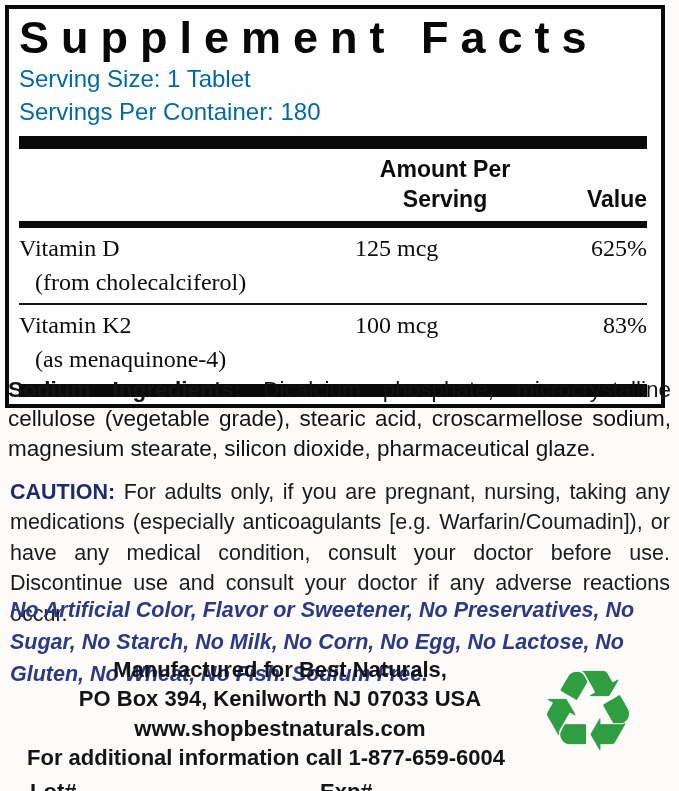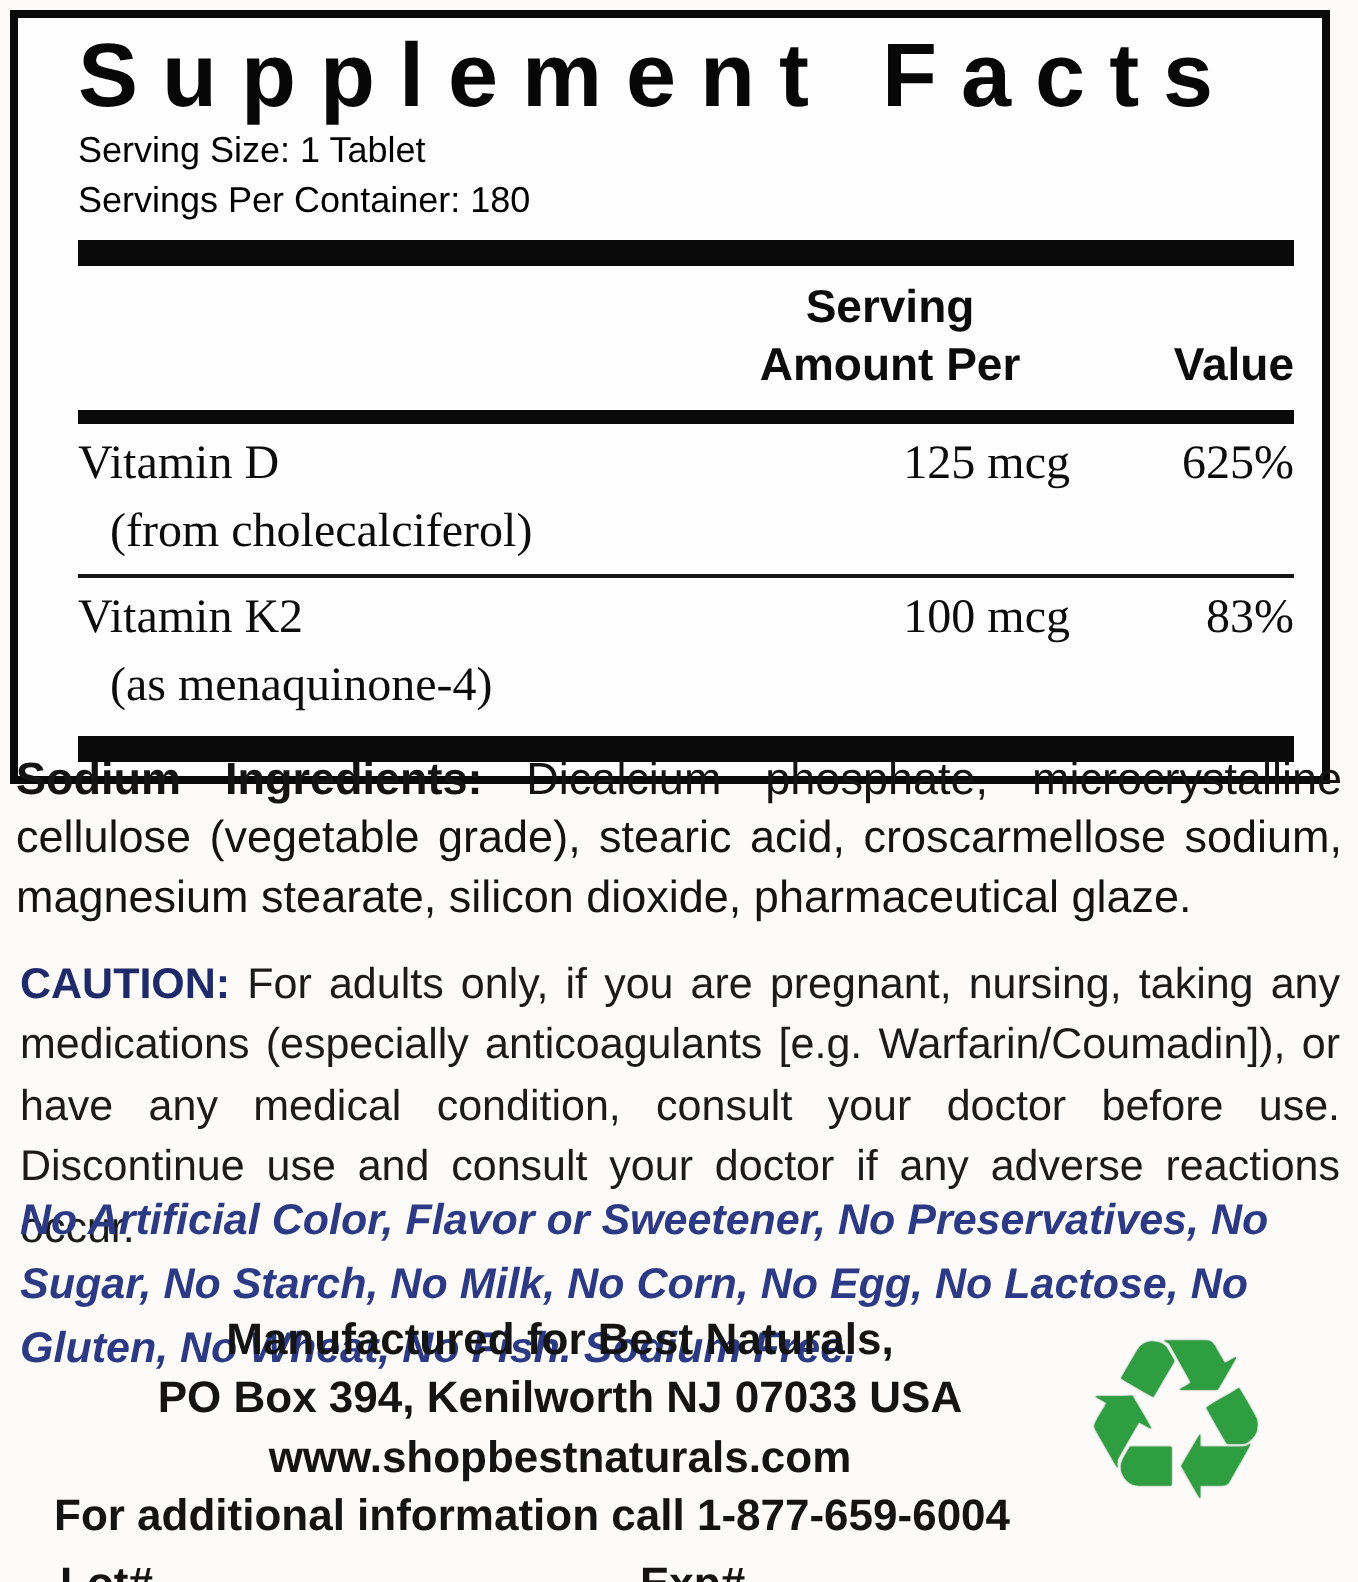--- a/index.html
+++ b/index.html
@@ -6,40 +6,40 @@
   body{
     width:679px;height:791px;overflow:hidden;position:relative;
     font-family:"Liberation Sans","DejaVu Sans",sans-serif;
     color:#0c0c0c;background:#fcfbfa;
   }
 
   
   .facts-panel{
     position:absolute;left:5px;top:5px;width:660px;
     border:4px solid #0a0a0a;background:#fefefe;
-    padding:4px 14px 0 30px;box-sizing:border-box;
+    padding:4px 14px 0 10px;box-sizing:border-box;
   }
   .facts-title{
     font-weight:bold;font-size:45px;letter-spacing:12px;
     line-height:1.12;white-space:nowrap;color:#070707;
   }
-  .serving-line{font-size:18px;line-height:1.35;color:#000000;}
+  .serving-line{font-size:24px;line-height:1.35;color:#0369a1;}
   .bar-thick{height:13px;background:#0a0a0a;margin-top:8px;}
   .bar-medium{height:7px;background:#0a0a0a;}
   .hairline{height:2px;background:#161616;}
 
   .col-header-row{display:flex;align-items:flex-end;padding:6px 0 7px 0;}
   .col-spacer{flex:1;}
   .col-amount{width:180px;text-align:center;font-weight:bold;font-size:23px;line-height:1.28;}
   .col-dv{width:112px;text-align:right;font-weight:bold;font-size:23px;line-height:1.28;}
 
   .nut-row{padding:5px 0 6px 0;font-family:Liberation Serif, serif;}
   .nut-line1{display:flex;font-size:24px;line-height:1.25;}
   .nut-name{flex:1;}
-  .nut-amount{width:180px;text-align:right;}
+  .nut-amount{width:180px;text-align:left;}
   .nut-dv{width:112px;text-align:right;}
   .nut-detail{font-size:24px;line-height:1.25;padding-left:16px;margin-top:4px;}
   .bar-bottom{height:13px;background:#0a0a0a;margin:4px 0 7px 0;}
 
   
   .other-ing{
     position:absolute;left:8px;top:352px;width:663px;
     font-size:22.5px;line-height:1.32;text-align:justify;color:#131313;
   }
   .other-ing b{font-weight:bold;}
@@ -85,22 +85,22 @@
 <div class="facts-panel">
   <div class="facts-title">Supplement Facts</div>
   <div class="serving-line">Serving Size: 1 Tablet</div>
   <div class="serving-line">Servings Per Container: 180</div>
 
   <div class="bar-thick"></div>
 
   <div class="col-header-row">
     <div class="col-spacer"></div>
     <div class="col-amount">
+      <div>Amount Per</div>
       <div>Serving</div>
-      <div>Amount Per</div>
     </div>
     <div class="col-dv">
       <div>Value</div>
     </div>
   </div>
 
   <div class="bar-medium"></div>
 
   <div class="nut-row">
     <div class="nut-line1">

